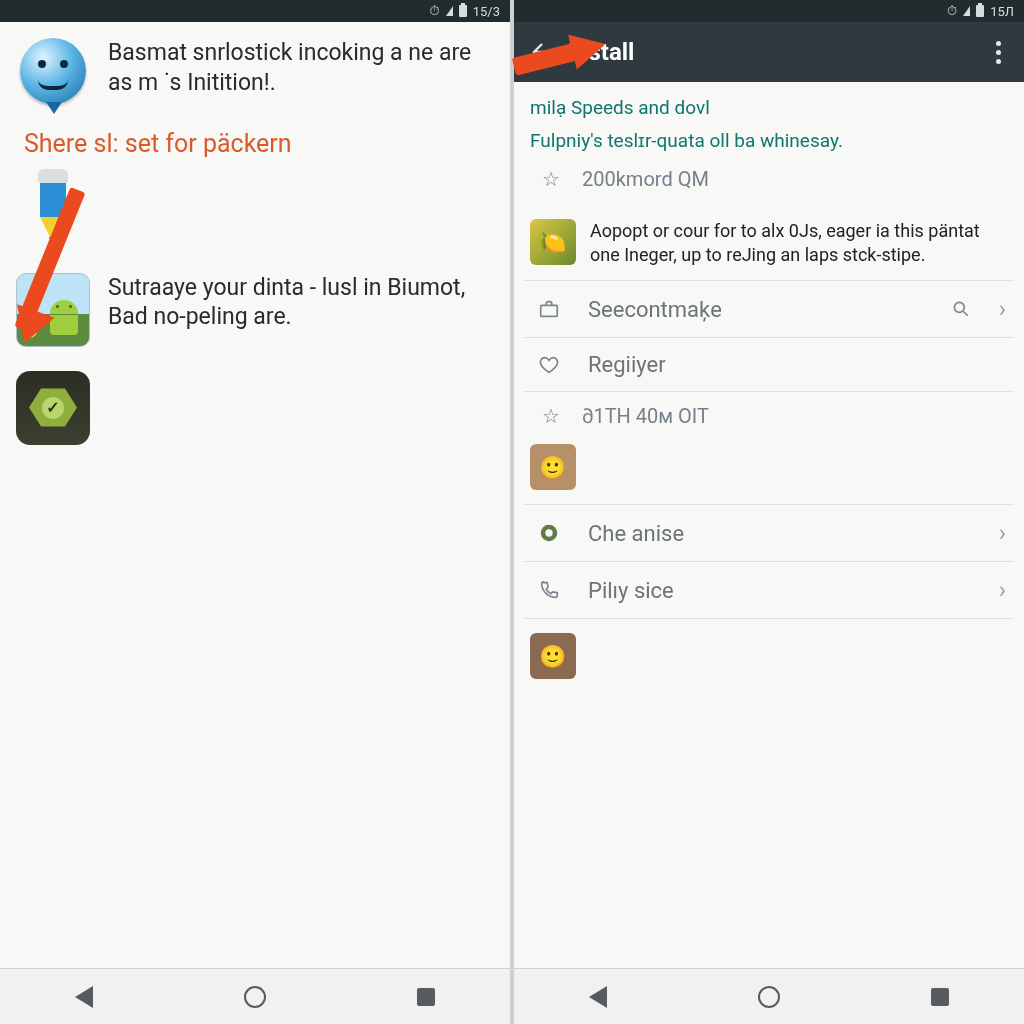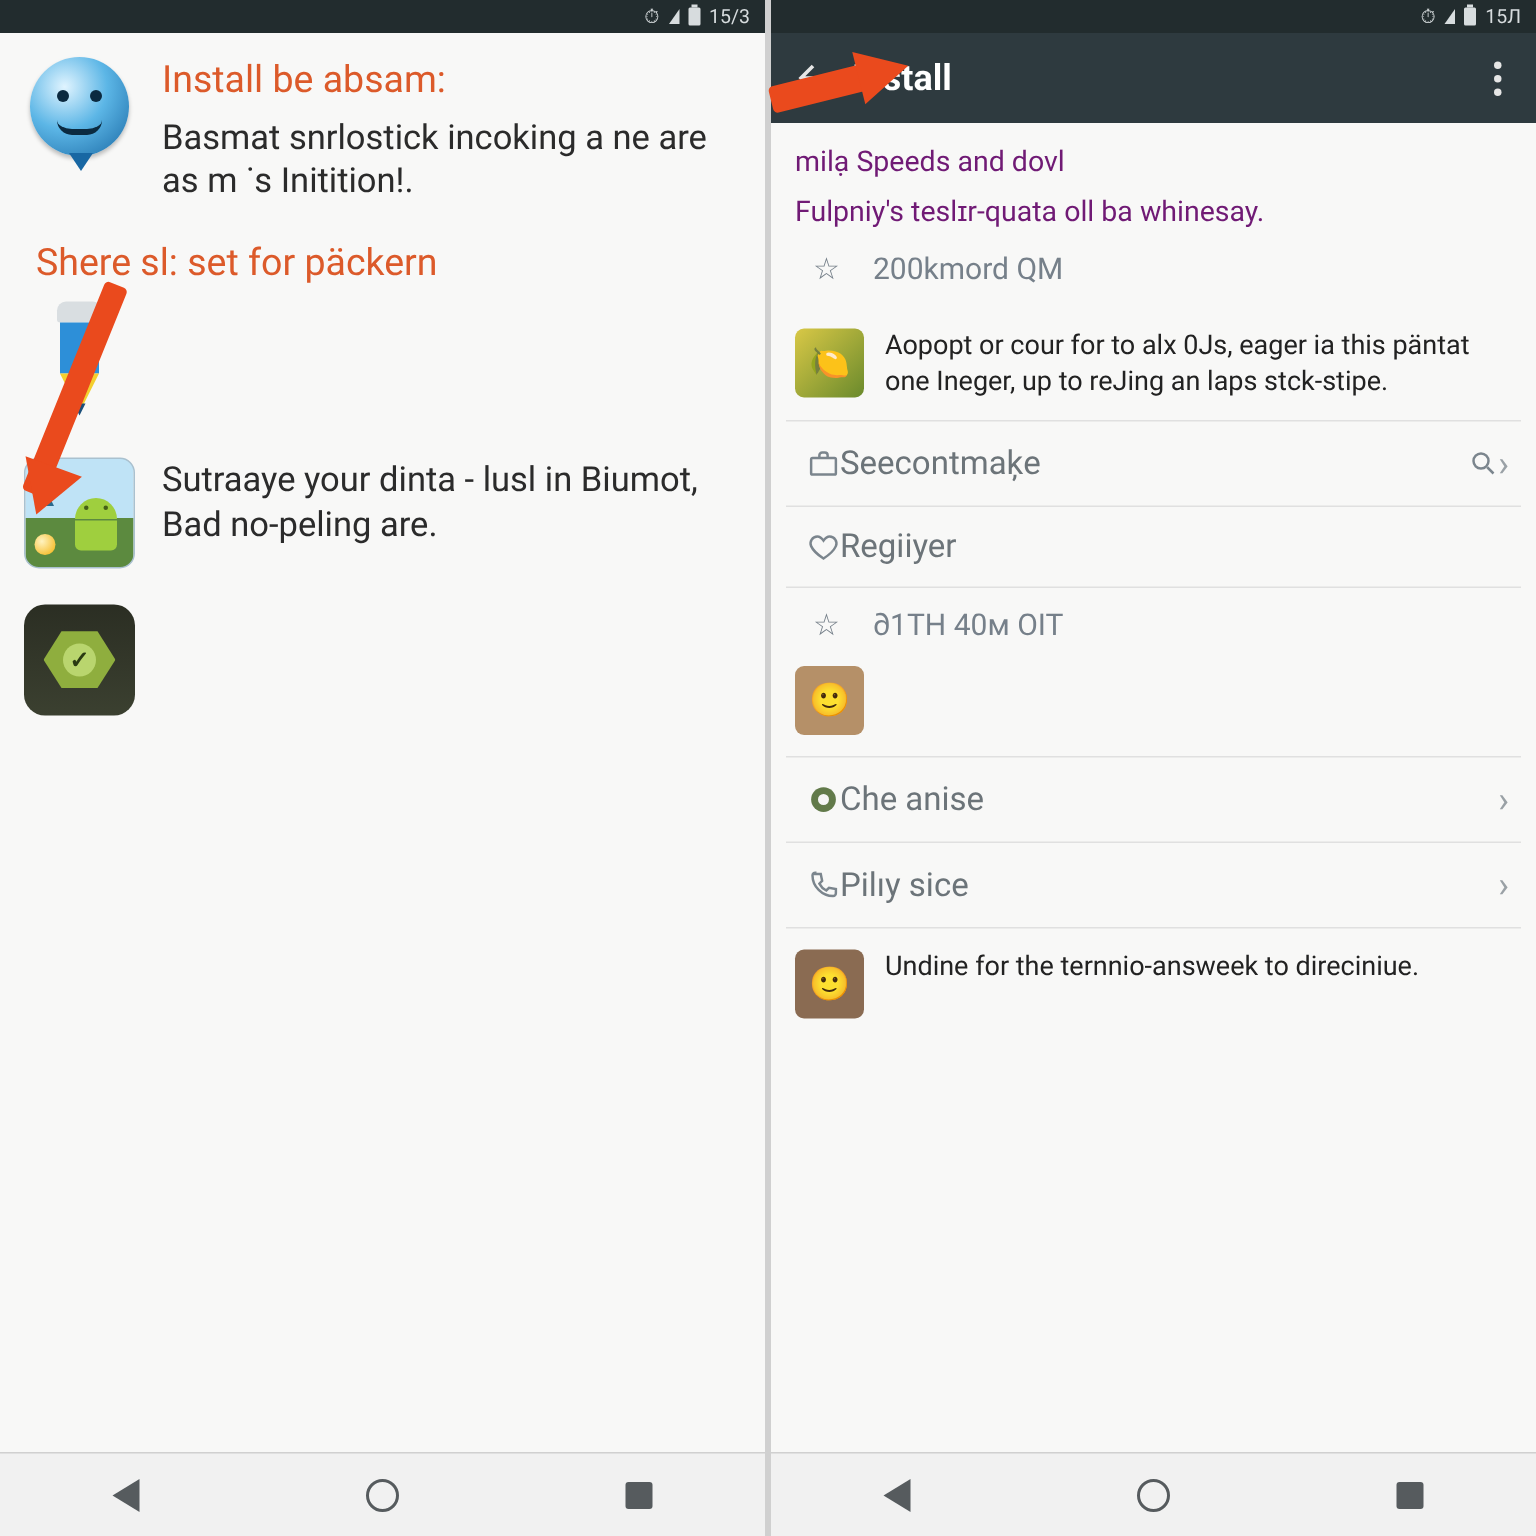--- a/index.html
+++ b/index.html
@@ -48,27 +48,27 @@
   .droid .bot .head::before,.droid .bot .head::after{content:"";position:absolute;width:3px;height:3px;background:#466017;border-radius:50%;top:5px;}
   .droid .bot .head::before{left:6px}.droid .bot .head::after{right:6px}
   .droid .bot .torso{width:28px;height:20px;background:#9fcf3e;margin:1px auto 0;border-radius:0 0 4px 4px;}
   .sun{position:absolute;left:6px;bottom:8px;width:14px;height:14px;border-radius:50%;background:radial-gradient(circle at 35% 35%,#fff3c0,#f5b10a);}
 
   .hexcheck { width: 74px; height: 74px; border-radius: 14px; background: linear-gradient(#2b2e23,#3b4030); display:flex;align-items:center;justify-content:center; }
   .hex { width: 48px; height: 42px; background:#8fae3e; clip-path: polygon(25% 5%,75% 5%,100% 50%,75% 95%,25% 95%,0 50%); display:flex;align-items:center;justify-content:center;}
   .hex .chk { width:22px;height:22px;border-radius:50%;background:#b9d56e;display:flex;align-items:center;justify-content:center;color:#2a3a12;font-weight:bold;font-size:16px;}
 
   
-  .sub { color:#701a75; font-size:19px; padding:2px 0 8px 6px; line-height:1.3;}
+  .sub { color:#0f766e; font-size:19px; padding:2px 0 8px 6px; line-height:1.3;}
   .meta { display:flex;align-items:center;gap:10px;color:#76808a;padding:6px 0 14px 6px;font-size:20px;}
   .starbox{width:42px;display:flex;justify-content:center;}
   .rlist .item { display:flex; gap:14px; padding:14px 4px 14px 6px; }
   .rlist .item .txt{font-size:18px;line-height:1.3;}
   .thumb{width:46px;height:46px;border-radius:6px;flex-shrink:0;background:#cfd3d7;display:flex;align-items:center;justify-content:center;font-size:22px;}
-  .navrow{display:flex;align-items:center;gap:0;padding:14px 8px 14px 14px;color:#6c7479;border-top:1px solid #e0e0e0;font-size:22px;}
+  .navrow{display:flex;align-items:center;gap:28px;padding:14px 8px 14px 14px;color:#6c7479;border-top:1px solid #e0e0e0;font-size:22px;}
   .navrow .lbl{flex:1}
   .sectionhdr{border-top:1px solid #e0e0e0;}
 
   
   .navbar { height: 56px; background: #f1f1f1; border-top: 1px solid #d0d0d0; display:flex; align-items:center; justify-content:space-around;}
   .navbar .shape { color:#565b5e; }
   .navback{width:0;height:0;border-top:11px solid transparent;border-bottom:11px solid transparent;border-right:18px solid #565b5e;}
   .navcircle{width:22px;height:22px;border:2px solid #565b5e;border-radius:50%;}
   .navsquare{width:18px;height:18px;background:#565b5e;border-radius:2px;}
 
@@ -100,21 +100,20 @@
 
     <div class="content">
       <div class="row">
         <div class="icon-slot">
           <div class="smiley">
               <div class="mouth"></div>
               <div class="tip"></div>
             </div>
         </div>
         <div class="txt">
-          <div class="heading">Install be absam:</div>
           <div>Basmat snrlostick incoking a ne are as m ˙s Initition!.</div>
         </div>
       </div>
 
       <div class="heading" style="margin:0 0 8px 10px">Shere sl: set for päckern</div>
       <div class="row">
         <div class="icon-slot">
           <div class="pen">
               <div class="cap"></div>
               <div class="body"></div>
@@ -250,21 +249,20 @@
               <path d="M6 3c-1 0-2 .8-2 2 0 8 7 15 15 15 1.2 0 2-1 2-2v-3l-5-1-2 2c-2-1-4-3-5-5l2-2-1-5H6z" fill="none" stroke="#7b858d" stroke-width="1.8"></path>
             </svg>
         </span>
         <span class="lbl">Pilıy sice</span>
         <span style="color:#9aa1a6;font-size:24px">›</span>
       </div>
 
       <div class="rlist">
         <div class="item sectionhdr">
           <div class="thumb" style="background:#8a6b52">🙂</div>
-          <div class="txt">Undine for the ternnio-answeek to direciniue.</div>
         </div>
       </div>
     </div>
 
     <div class="navbar">
       <div class="shape navback"></div>
       <div class="shape navcircle"></div>
       <div class="shape navsquare"></div>
     </div>
 

